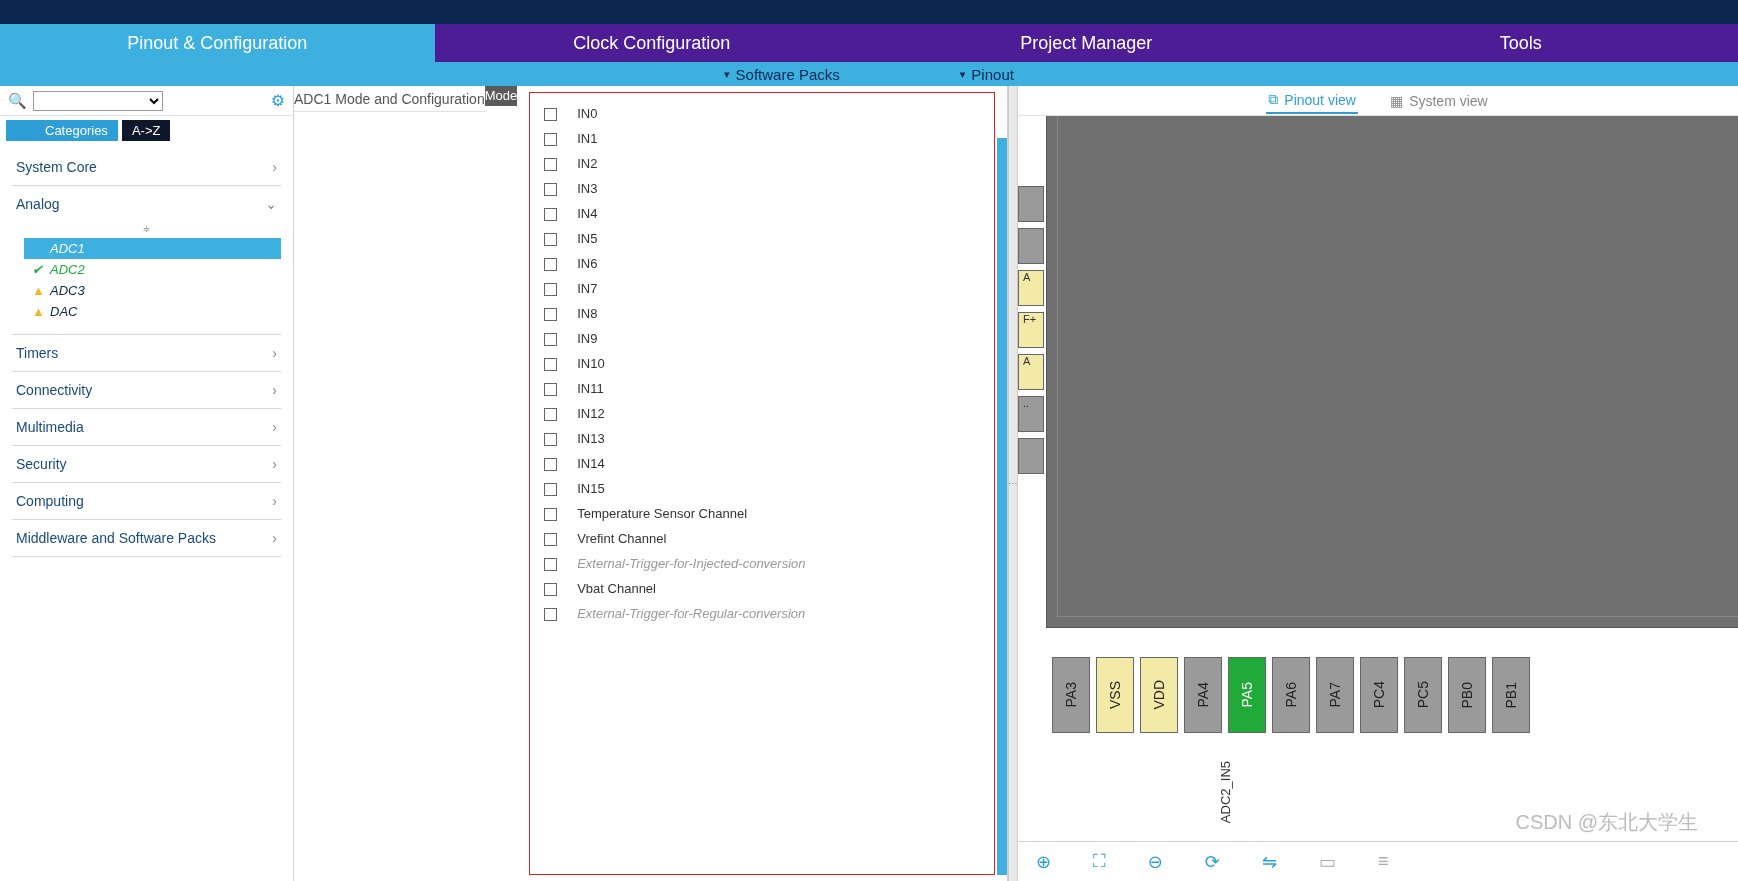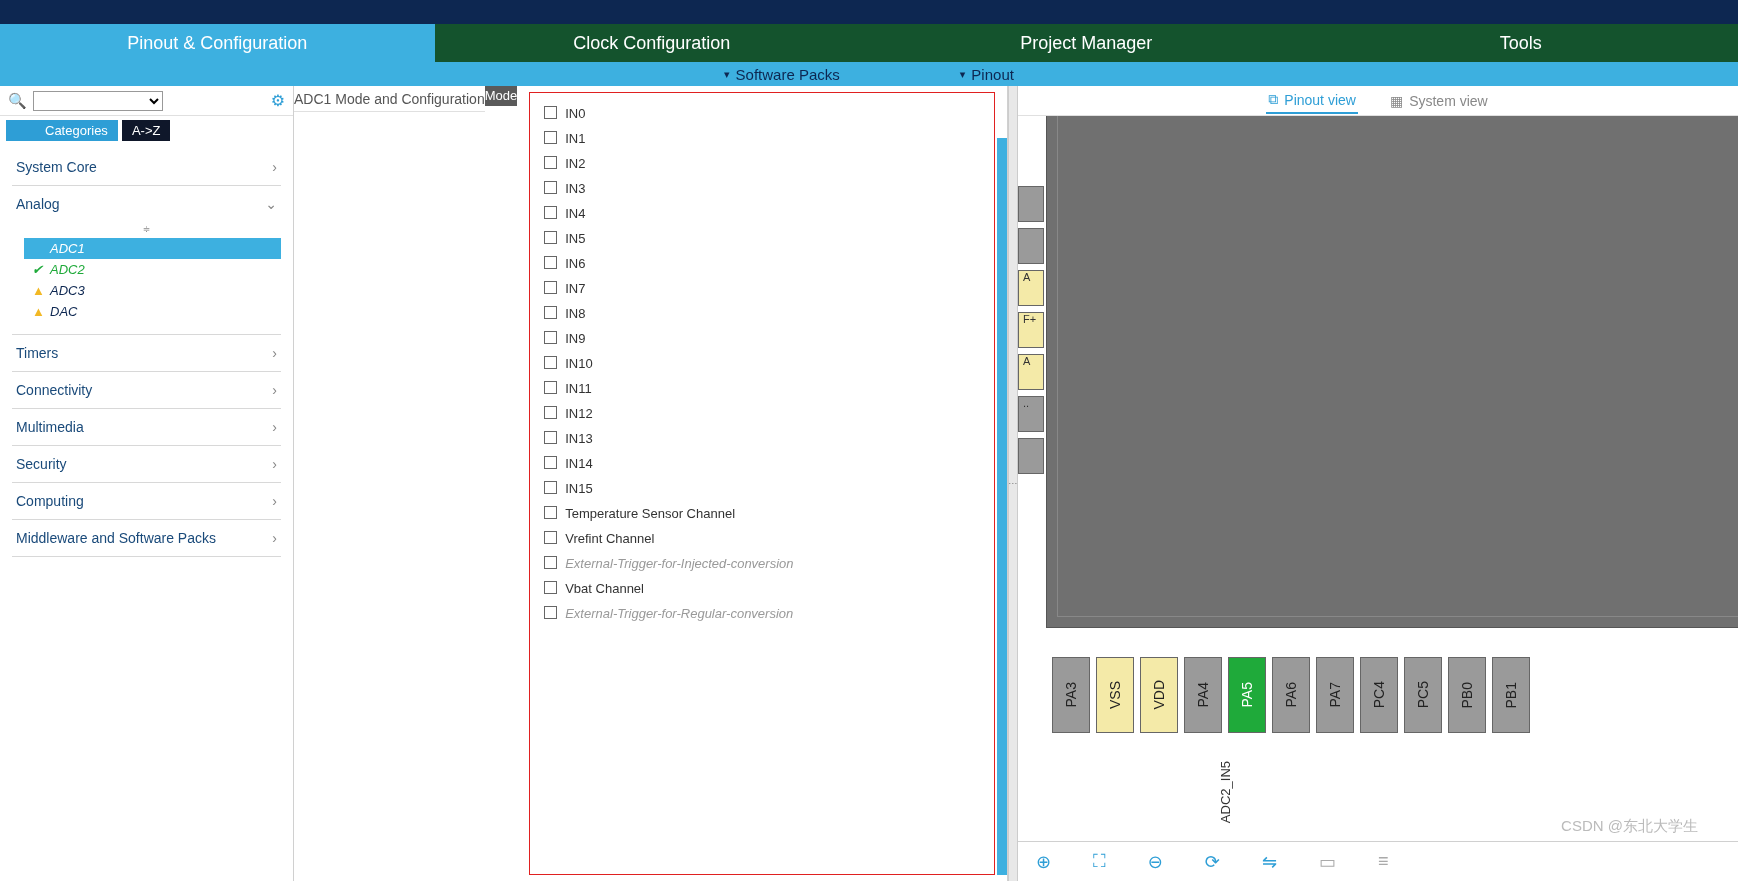--- a/index.html
+++ b/index.html
@@ -3,21 +3,21 @@
 <meta charset="utf-8">
 <style>
 * { box-sizing: border-box; margin: 0; padding: 0; font-family: -apple-system, BlinkMacSystemFont, "Segoe UI", Arial, sans-serif; }
 body { background: #fff; font-size: 13px; color: #333; }
 
 .top-strip { height: 24px; background: #0d2751; }
 
 .main-tabs { display: flex; height: 38px; }
 .main-tab { flex: 1; display: flex; align-items: center; justify-content: center; font-size: 18px; color: #fff; cursor: pointer; }
 .main-tab.active { background: #3db0e0; }
-.main-tab:not(.active) { background: #14532d; }
+.main-tab:not(.active) { background: #4c1d95; }
 
 .sub-tabs { background: #3db0e0; height: 24px; display: flex; align-items: center; justify-content: center; gap: 120px; color: #0d2751; font-size: 15px; }
 .sub-tab { display: flex; align-items: center; gap: 6px; cursor: pointer; }
 .sub-tab .chev { font-size: 11px; }
 
 .workspace { display: flex; height: 795px; }
 
 
 .left-panel { width: 294px; background: #fff; border-right: 1px solid #d0d0d0; display: flex; flex-direction: column; }
 .search-row { height: 30px; display: flex; align-items: center; padding: 0 8px; gap: 6px; border-bottom: 1px solid #e0e0e0; }
@@ -44,21 +44,21 @@
 .cat-item.green-text { color: #1faa3a; }
 .cat-item.blue-text { color: #0d2751; }
 
 
 .center-panel { flex: 1; display: flex; flex-direction: row; background: #fff; position: relative; border-right: 1px solid #d0d0d0; }
 .center-title { height: 26px; text-align: center; color: #555; font-size: 14px; line-height: 26px; border-bottom: 1px solid #e0e0e0; }
 .mode-header { background: #5a5a5a; color: #fff; text-align: center; height: 20px; line-height: 20px; font-size: 13px; }
 .mode-body-wrap { flex: 1; position: relative; overflow: hidden; padding: 6px 12px; }
 .red-box { border: 1.5px solid #e02020; height: 100%; overflow-y: auto; position: relative; }
 .mode-list { padding: 8px 14px; }
-.mode-item { display: flex; align-items: flex-start; gap: 8px; padding: 5px 0; font-size: 13px; color: #333; }
+.mode-item { display: flex; align-items: flex-end; gap: 20px; padding: 5px 0; font-size: 13px; color: #333; }
 .mode-item.disabled { color: #999; font-style: italic; }
 .mode-item input[type=checkbox] { width: 13px; height: 13px; appearance: none; border: 1.5px solid #666; background: #fff; }
 .center-scroll { position: absolute; right: 0; top: 52px; bottom: 6px; width: 10px; background: #3db0e0; border-radius: 0; }
 
 
 .divider { width: 10px; background: #e8e8e8; border-left: 1px solid #ccc; border-right: 1px solid #ccc; display: flex; align-items: center; justify-content: center; cursor: ew-resize; }
 .divider .grip { color: #888; font-size: 9px; writing-mode: vertical-rl; }
 
 
 .right-panel { width: 720px; display: flex; flex-direction: column; background: #fff; }
@@ -81,21 +81,21 @@
 .bot-pin.yellow { background: #f4eaa8; }
 .bot-pin.green { background: #1faa3a; }
 .bot-pin .bp-label { writing-mode: vertical-rl; transform: rotate(180deg); font-size: 14px; color: #222; }
 .bot-pin.green .bp-label { color: #fff; }
 
 .pin-annotation { position: absolute; left: 200px; bottom: 18px; font-size: 13px; color: #333; writing-mode: vertical-rl; transform: rotate(180deg); }
 
 .right-toolbar { height: 40px; border-top: 1px solid #d0d0d0; display: flex; align-items: center; gap: 42px; padding: 0 18px; color: #2e9ed6; font-size: 18px; }
 .right-toolbar .tb-icon { cursor: pointer; }
 
-.watermark { position: fixed; right: 40px; bottom: 45px; color: #bbb; font-size: 15px; pointer-events: none; }
+.watermark { position: fixed; right: 40px; bottom: 45px; color: #bbb; font-size: 20px; pointer-events: none; }
 </style>
 </head>
 <body>
 
 <div class="top-strip"></div>
 
 <div class="main-tabs">
   <div class="main-tab active">Pinout &amp; Configuration</div>
   <div class="main-tab">Clock Configuration</div>
   <div class="main-tab">Project Manager</div>

